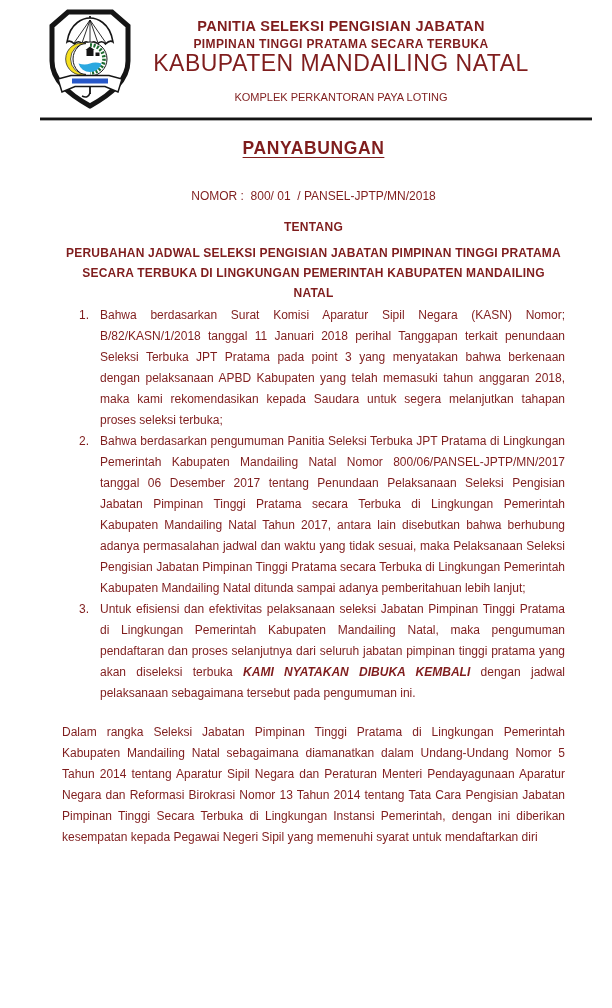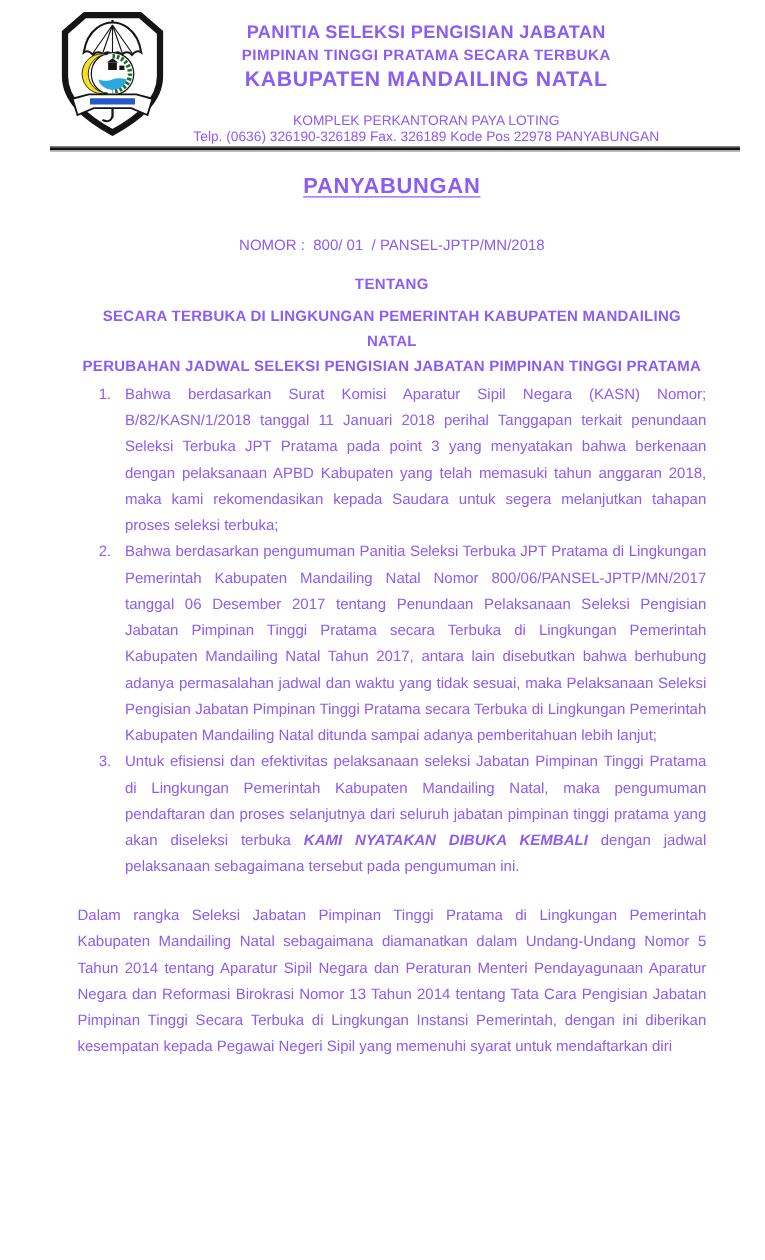--- a/index.html
+++ b/index.html
@@ -3,30 +3,30 @@
 <meta charset="utf-8">
 <style>
   * { margin:0; padding:0; box-sizing:border-box; }
   html,body { background:#ffffff; }
   .page {
     position:relative;
     width:612px; height:1008px;
     margin:0 auto;
     background:#ffffff;
     font-family:"Liberation Sans", sans-serif;
-    color:#8b5cf6;
+    color:#7f1d1d;
     overflow:hidden;
   }
   
   .letterhead { position:relative; height:117px; }
   .crest { position:absolute; left:44px; top:7px; width:92px; height:104px; }
   .lh-text { position:absolute; left:88px; right:18px; top:17px; text-align:center; }
   .org1 { font-size:14.5px; font-weight:bold; line-height:18px; letter-spacing:0.3px; }
   .org2 { font-size:12px;  font-weight:bold; line-height:18px; letter-spacing:0.4px; }
-  .org3 { font-size:17px;  font-weight:bold; line-height:21px; letter-spacing:0.5px; }
+  .org3 { font-size:23px;  font-weight:normal; line-height:21px; letter-spacing:0.5px; }
   .addr { font-size:11px; line-height:13px; margin-top:17px; }
   .contact { font-size:11px; line-height:13px; }
   .rule {
     position:absolute; left:40px; top:117px; right:20px;
     height:4px; background:#141414;
     border-top:1.5px solid #8e8e8e;
     border-bottom:1.5px solid #a9a9a9;
   }
   
   .content { position:absolute; left:62px; right:47px; top:123px; }
@@ -82,34 +82,33 @@
 
         <path d="M46,86 q-2,6 -8,3" fill="none" stroke="#151515" stroke-width="1.6"></path>
       </svg>
     </div>
 
     <div class="lh-text">
       <div class="org1">PANITIA SELEKSI PENGISIAN JABATAN</div>
       <div class="org2">PIMPINAN TINGGI PRATAMA SECARA TERBUKA</div>
       <div class="org3">KABUPATEN MANDAILING NATAL</div>
       <div class="addr">KOMPLEK PERKANTORAN PAYA LOTING</div>
-      <div class="contact">Telp. (0636) 326190-326189 Fax. 326189 Kode Pos 22978 PANYABUNGAN</div>
     </div>
   </header>
 
   <div class="rule"></div>
 
   <main class="content">
 
     <div class="doc-title">PANYABUNGAN</div>
     <div class="nomor">NOMOR :  800/ 01  / PANSEL-JPTP/MN/2018</div>
     <div class="tentang">TENTANG</div>
     <div class="subject">
+      <div>PERUBAHAN JADWAL SELEKSI PENGISIAN JABATAN PIMPINAN TINGGI PRATAMA</div>
       <div>SECARA TERBUKA DI LINGKUNGAN PEMERINTAH KABUPATEN MANDAILING NATAL</div>
-      <div>PERUBAHAN JADWAL SELEKSI PENGISIAN JABATAN PIMPINAN TINGGI PRATAMA</div>
     </div>
 
 
     <div class="list">
 
       <div class="item">
         <div class="item-num">1.</div>
         <div class="item-text">Bahwa berdasarkan Surat Komisi Aparatur Sipil Negara (KASN) Nomor; B/82/KASN/1/2018 tanggal 11 Januari 2018 perihal Tanggapan terkait penundaan Seleksi Terbuka JPT Pratama pada point 3 yang menyatakan bahwa berkenaan dengan pelaksanaan APBD Kabupaten yang telah memasuki tahun anggaran 2018, maka kami rekomendasikan kepada Saudara untuk segera melanjutkan tahapan proses seleksi terbuka;</div>
       </div>
 

